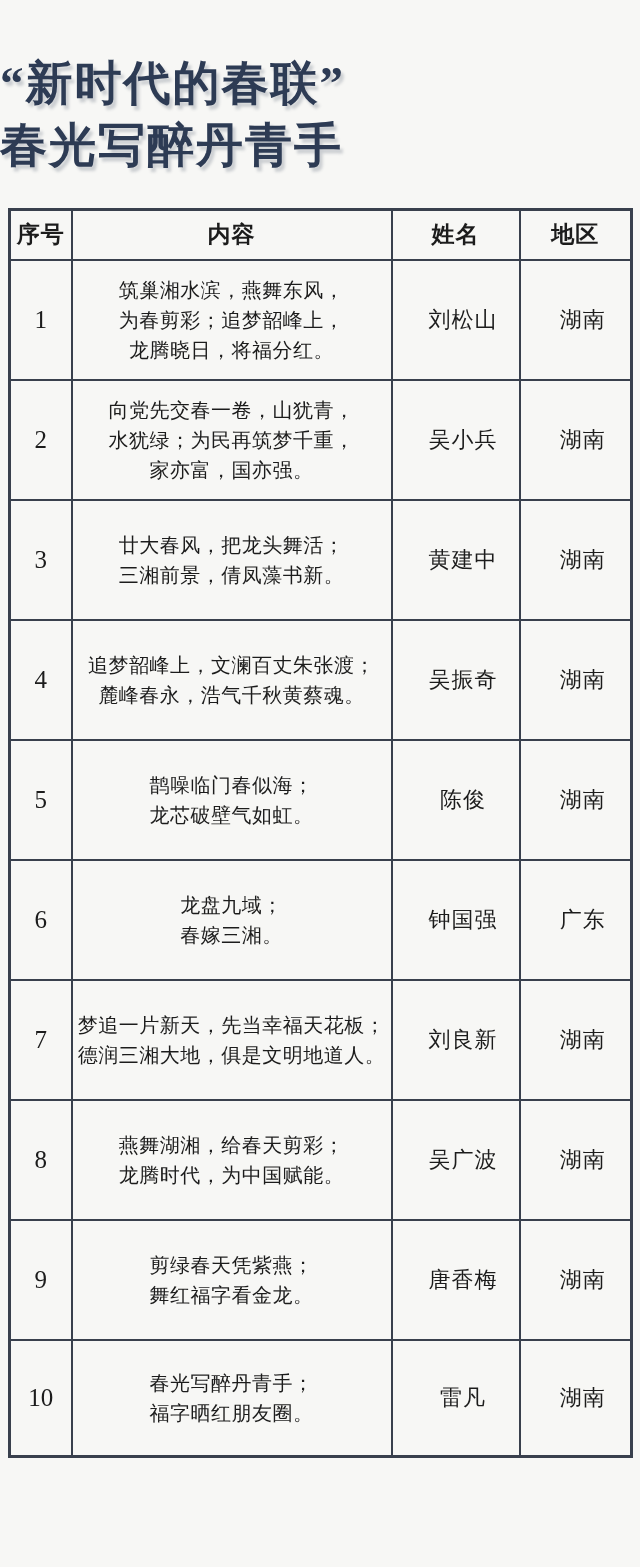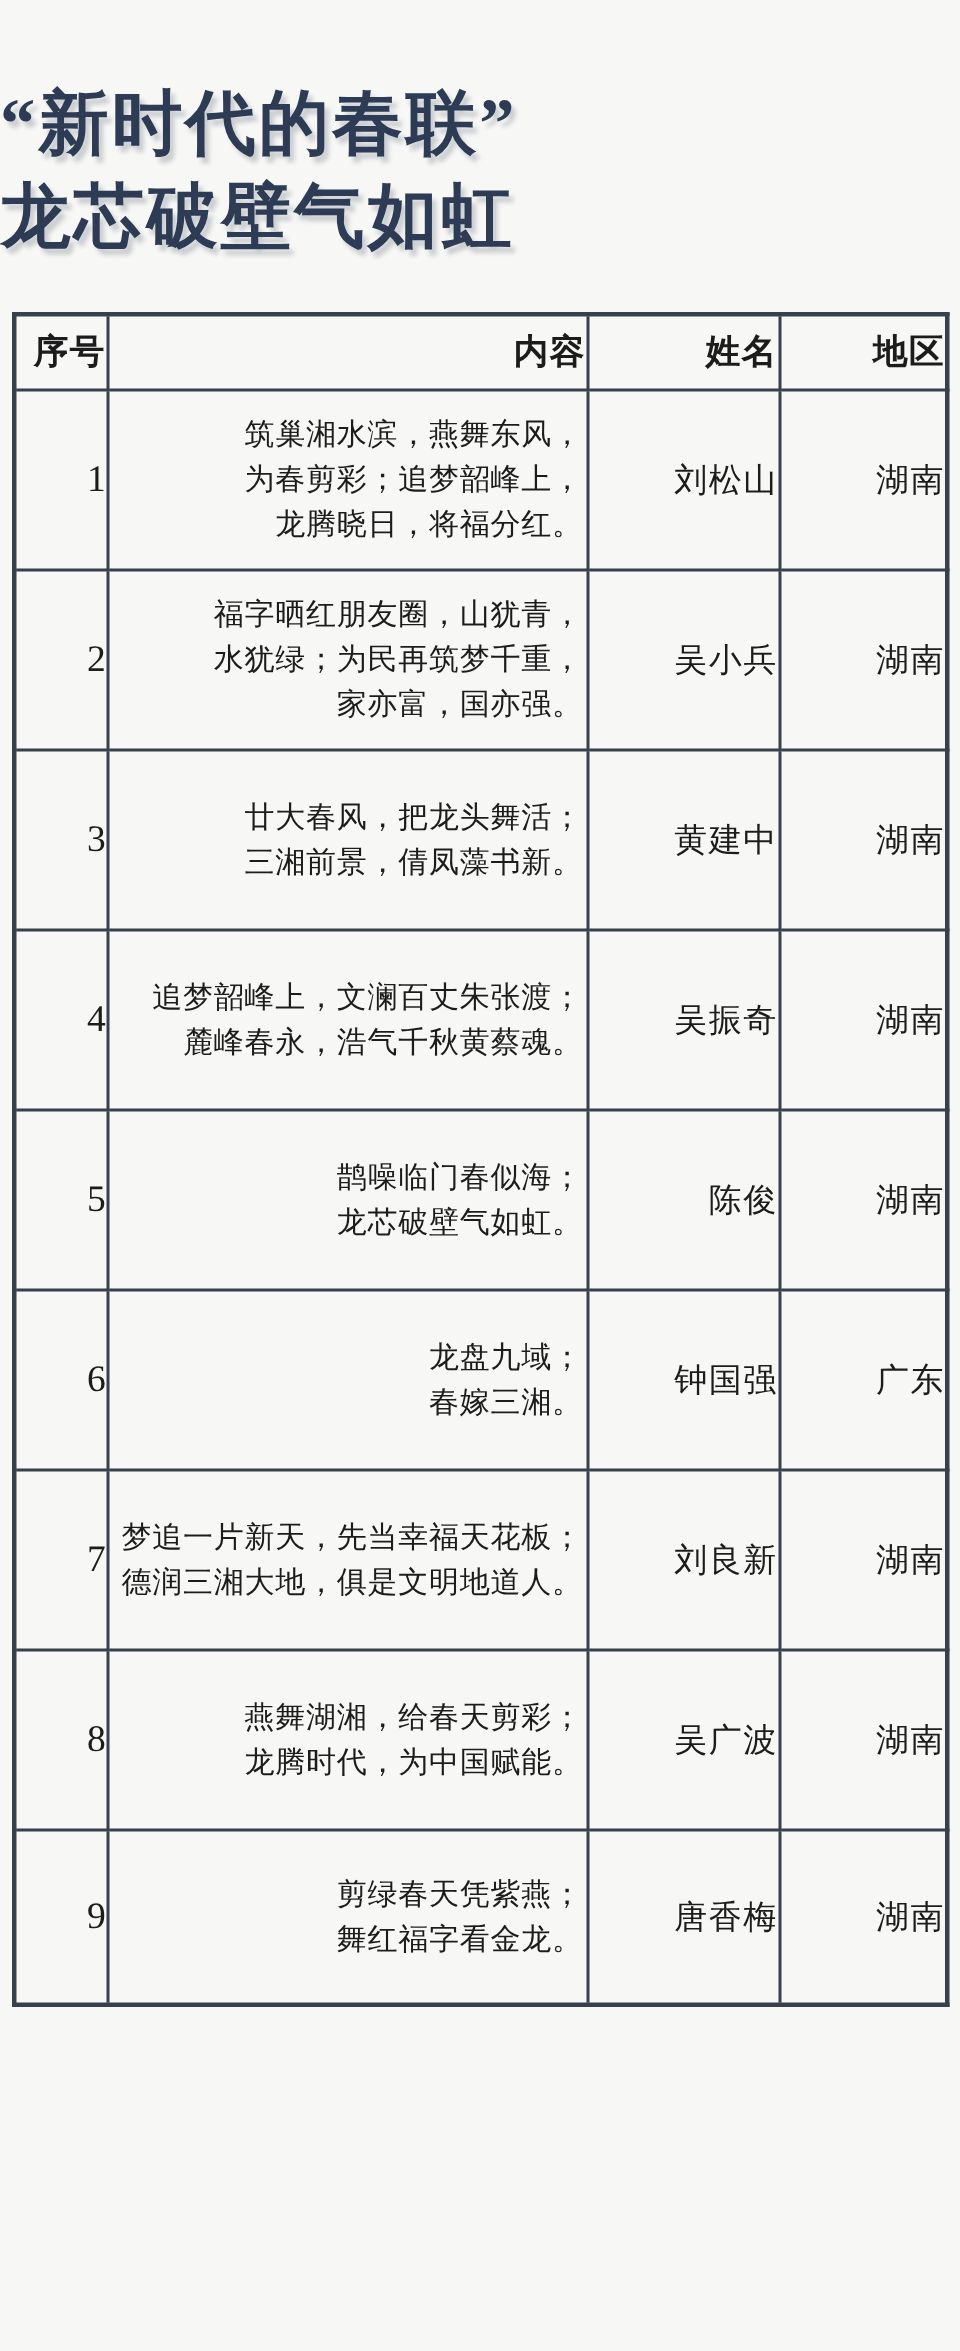--- a/index.html
+++ b/index.html
@@ -36,21 +36,21 @@
     margin: 32px 0 0 8px;
     width: 622px;
     border-collapse: collapse;
     table-layout: fixed;
     background: transparent;
     border: 3px solid var(--border);
   }
   table.couplets th,
   table.couplets td {
     border: 2px solid var(--border);
-    text-align: right;
+    text-align: center;
     vertical-align: middle;
     overflow: hidden;
   }
   thead tr { height: 50px; }
   tbody tr { height: 120px; }
   tbody tr:last-child { height: 117px; }
 
   th.h-cell {
     font-size: 23px;
     font-weight: 600;
@@ -73,21 +73,21 @@
     padding-left: 15px;
   }
 </style>
 </head>
 <body>
 
 <div class="page">
 
   <h1 class="title">
     <div>“新时代的春联”</div>
-    <div>龙芯破壁气如虹</div>
+    <div>春光写醉丹青手</div>
   </h1>
 
   <table class="couplets">
     <colgroup>
       <col style="width:62px">
       <col style="width:320px">
       <col style="width:128px">
       <col style="width:112px">
     </colgroup>
     <thead>
@@ -102,21 +102,21 @@
         <tr>
     <td class="no-cell">1</td>
     <td class="content-cell">筑巢湘水滨，燕舞东风，
 为春剪彩；追梦韶峰上，
 龙腾晓日，将福分红。</td>
     <td class="name-cell">刘松山</td>
     <td class="region-cell">湖南</td>
   </tr>
         <tr>
     <td class="no-cell">2</td>
-    <td class="content-cell">福字晒红朋友圈，山犹青，
+    <td class="content-cell">向党先交春一卷，山犹青，
 水犹绿；为民再筑梦千重，
 家亦富，国亦强。</td>
     <td class="name-cell">吴小兵</td>
     <td class="region-cell">湖南</td>
   </tr>
         <tr>
     <td class="no-cell">3</td>
     <td class="content-cell">廿大春风，把龙头舞活；
 三湘前景，倩凤藻书新。</td>
     <td class="name-cell">黄建中</td>
@@ -157,16 +157,23 @@
     <td class="name-cell">吴广波</td>
     <td class="region-cell">湖南</td>
   </tr>
         <tr>
     <td class="no-cell">9</td>
     <td class="content-cell">剪绿春天凭紫燕；
 舞红福字看金龙。</td>
     <td class="name-cell">唐香梅</td>
     <td class="region-cell">湖南</td>
   </tr>
+        <tr>
+    <td class="no-cell">10</td>
+    <td class="content-cell">春光写醉丹青手；
+福字晒红朋友圈。</td>
+    <td class="name-cell">雷凡</td>
+    <td class="region-cell">湖南</td>
+  </tr>
       </tbody>
   </table>
 
 </div>
 
 </body></html>

